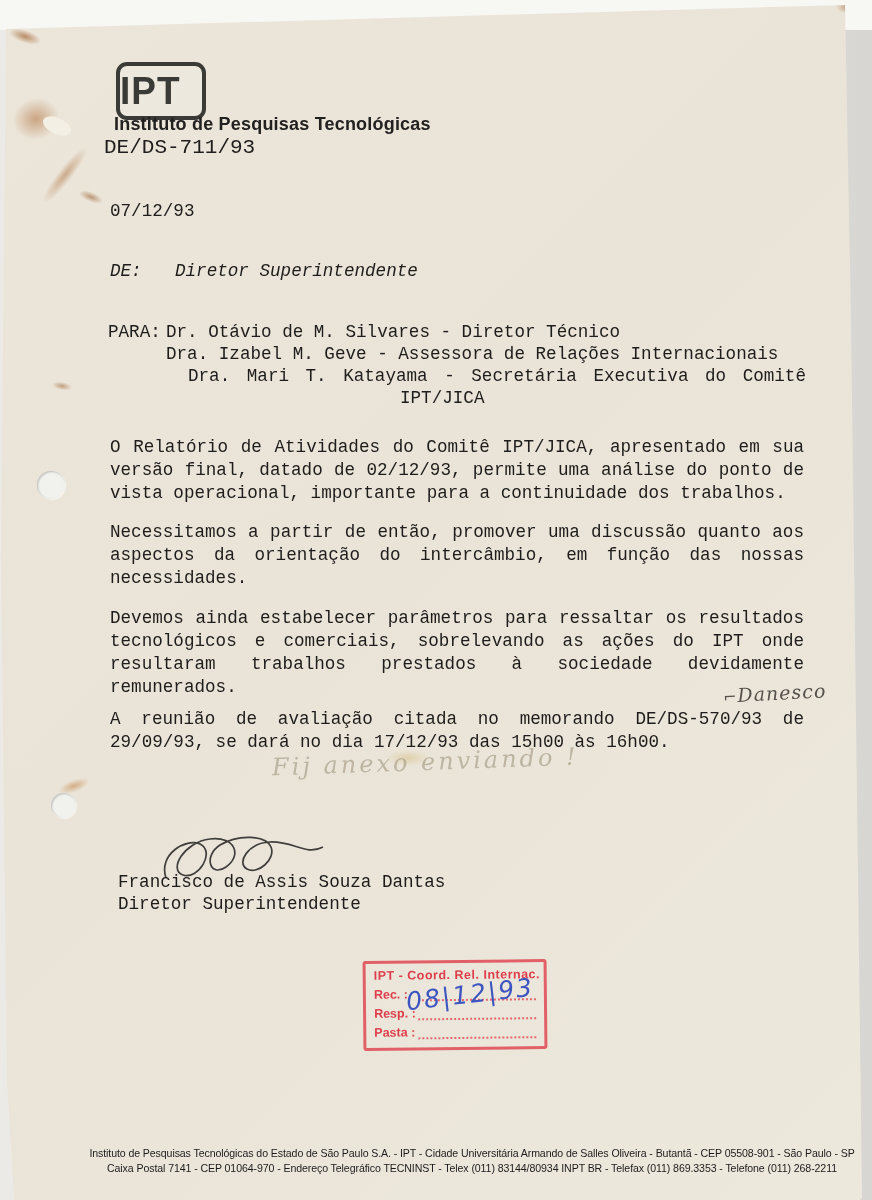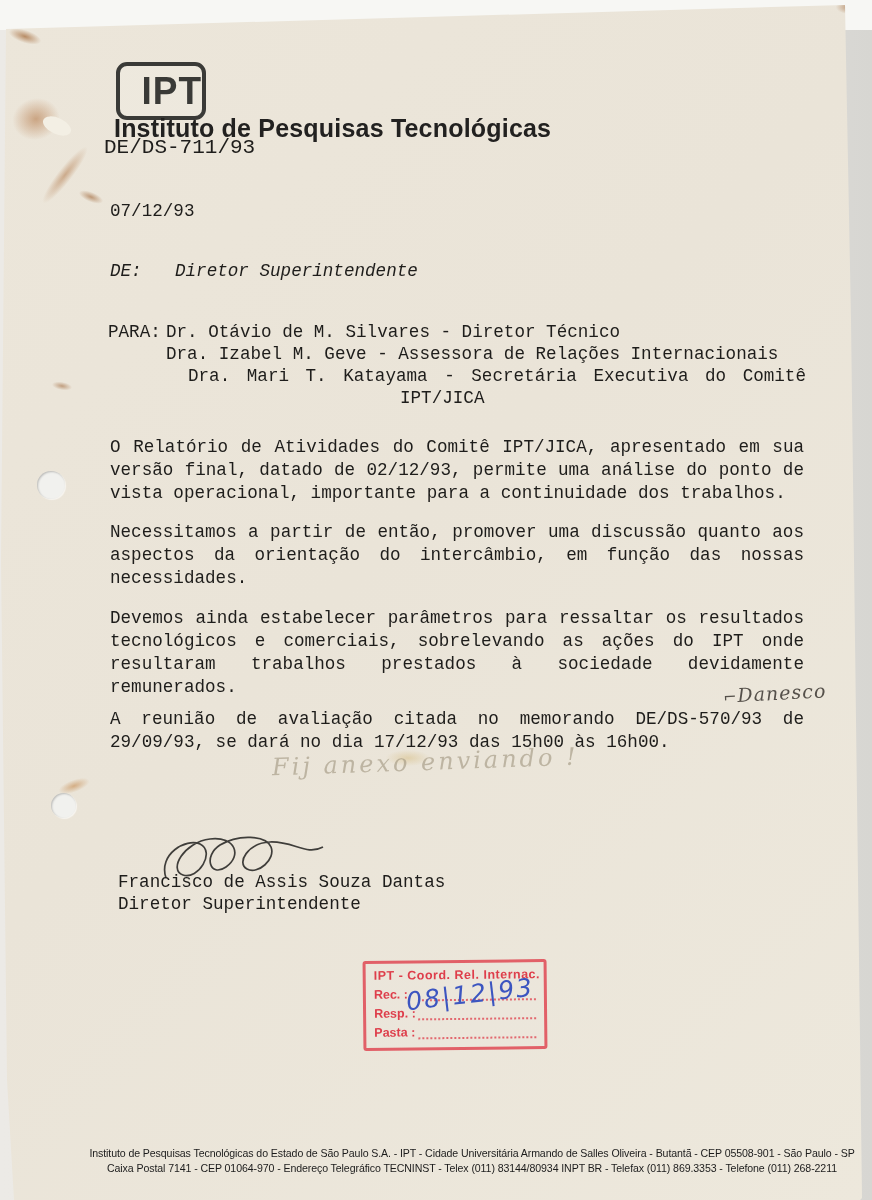--- a/index.html
+++ b/index.html
@@ -7,24 +7,24 @@
     font-family:"Liberation Sans",sans-serif;}
   .scanner-strip{position:absolute;left:0;top:0;width:872px;height:30px;background:#f7f7f4;}
   .paper{position:absolute;left:0;top:0;width:872px;height:1200px;
     background:linear-gradient(135deg,#ece6da 0%,#eae4d8 45%,#ede8dc 100%);
     clip-path:polygon(6px 29px,845px 5px,851px 320px,862px 1198px,860px 1200px,14px 1200px,7px 1080px,1px 560px);
     box-shadow:0 0 6px rgba(0,0,0,.25);}
   .mono{font-family:"Liberation Mono","DejaVu Sans Mono",monospace;color:#1e1d1b;}
   .abs{position:absolute;}
   
   .logo{left:116px;top:62px;width:82px;height:50px;border:4px solid #3a3a37;border-radius:11px;
-    display:flex;align-items:center;justify-content:flex-end;background:rgba(255,255,255,.12);}
+    display:flex;align-items:center;justify-content:flex-start;background:rgba(255,255,255,.12);}
   .logo span{font-weight:bold;font-size:37px;letter-spacing:1px;color:#3a3a37;
     font-family:"Liberation Sans",sans-serif;transform:scaleY(1.05);}
-  .orgname{left:114px;top:114px;font-size:25px;font-weight:bold;color:#222120;letter-spacing:.2px;}
+  .orgname{left:114px;top:114px;font-size:18px;font-weight:bold;color:#222120;letter-spacing:.2px;}
   .docref{left:104px;top:136px;font-size:21px;}
   
   .date{left:110px;top:201px;font-size:17.6px;}
   .row-de{left:110px;top:261px;font-size:17.6px;display:flex;font-style:italic;}
   .row-de .lbl{width:65px;}
   .para-block{left:108px;top:321px;font-size:17.6px;line-height:22px;}
   .para-lbl{position:absolute;left:0;top:0;}
   .rcpts{margin-left:58px;width:640px;}
   .rcpt-just{text-align:justify;text-align-last:justify;margin-left:22px;}
   .rcpt-center{padding-left:234px;}

